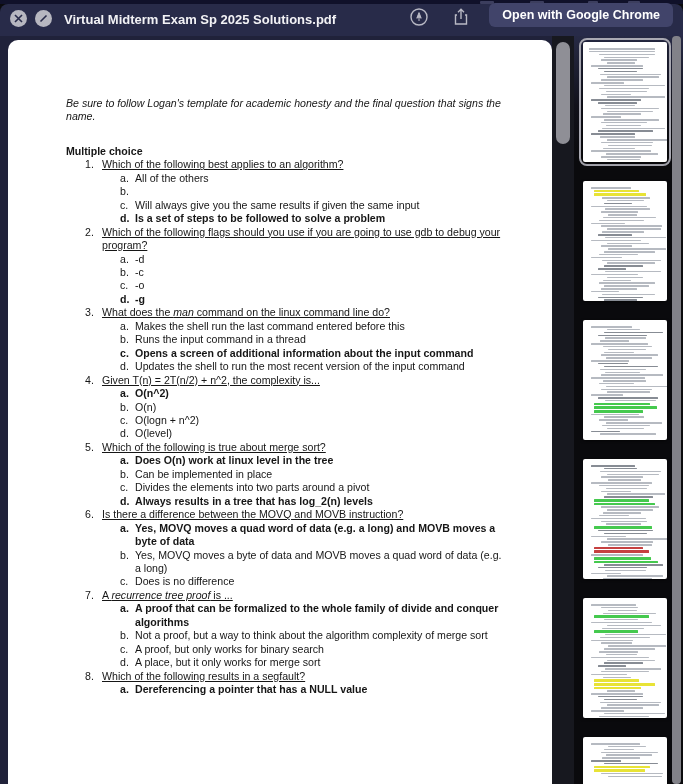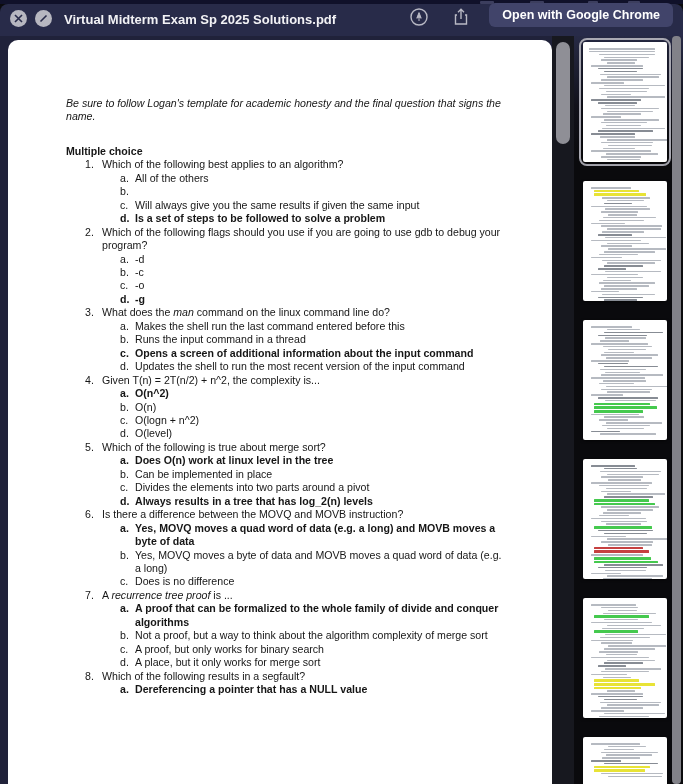--- a/index.html
+++ b/index.html
@@ -45,21 +45,21 @@
     border-radius:10px 10px 0 0;overflow:hidden;
   }
   .content{
     padding:57px 0 0 58px;width:444px;box-sizing:content-box;
     font-size:10.6px;line-height:13.45px;color:#161616;
   }
   .intro{font-style:italic;width:444px;margin:0 0 21px 0;}
   .heading{font-weight:bold;margin:0;}
   .q-row{display:flex;}
   .q-num{flex:none;width:17px;margin-left:19px;}
-  .q-text{flex:1;}
+  .q-text{flex:1;text-decoration:underline;}
   .opt-row{display:flex;}
   .opt-letter{flex:none;width:15px;margin-left:54px;}
   .opt-text{flex:1;}
   .bold{font-weight:bold;}
 
   .scroll-strip{position:absolute;right:0;top:0;width:22px;bottom:0;background:#17181f;}
   .scroll-thumb{
     position:absolute;left:4px;top:6px;width:14px;height:102px;
     background:#8f8f96;border-radius:7px;
   }

